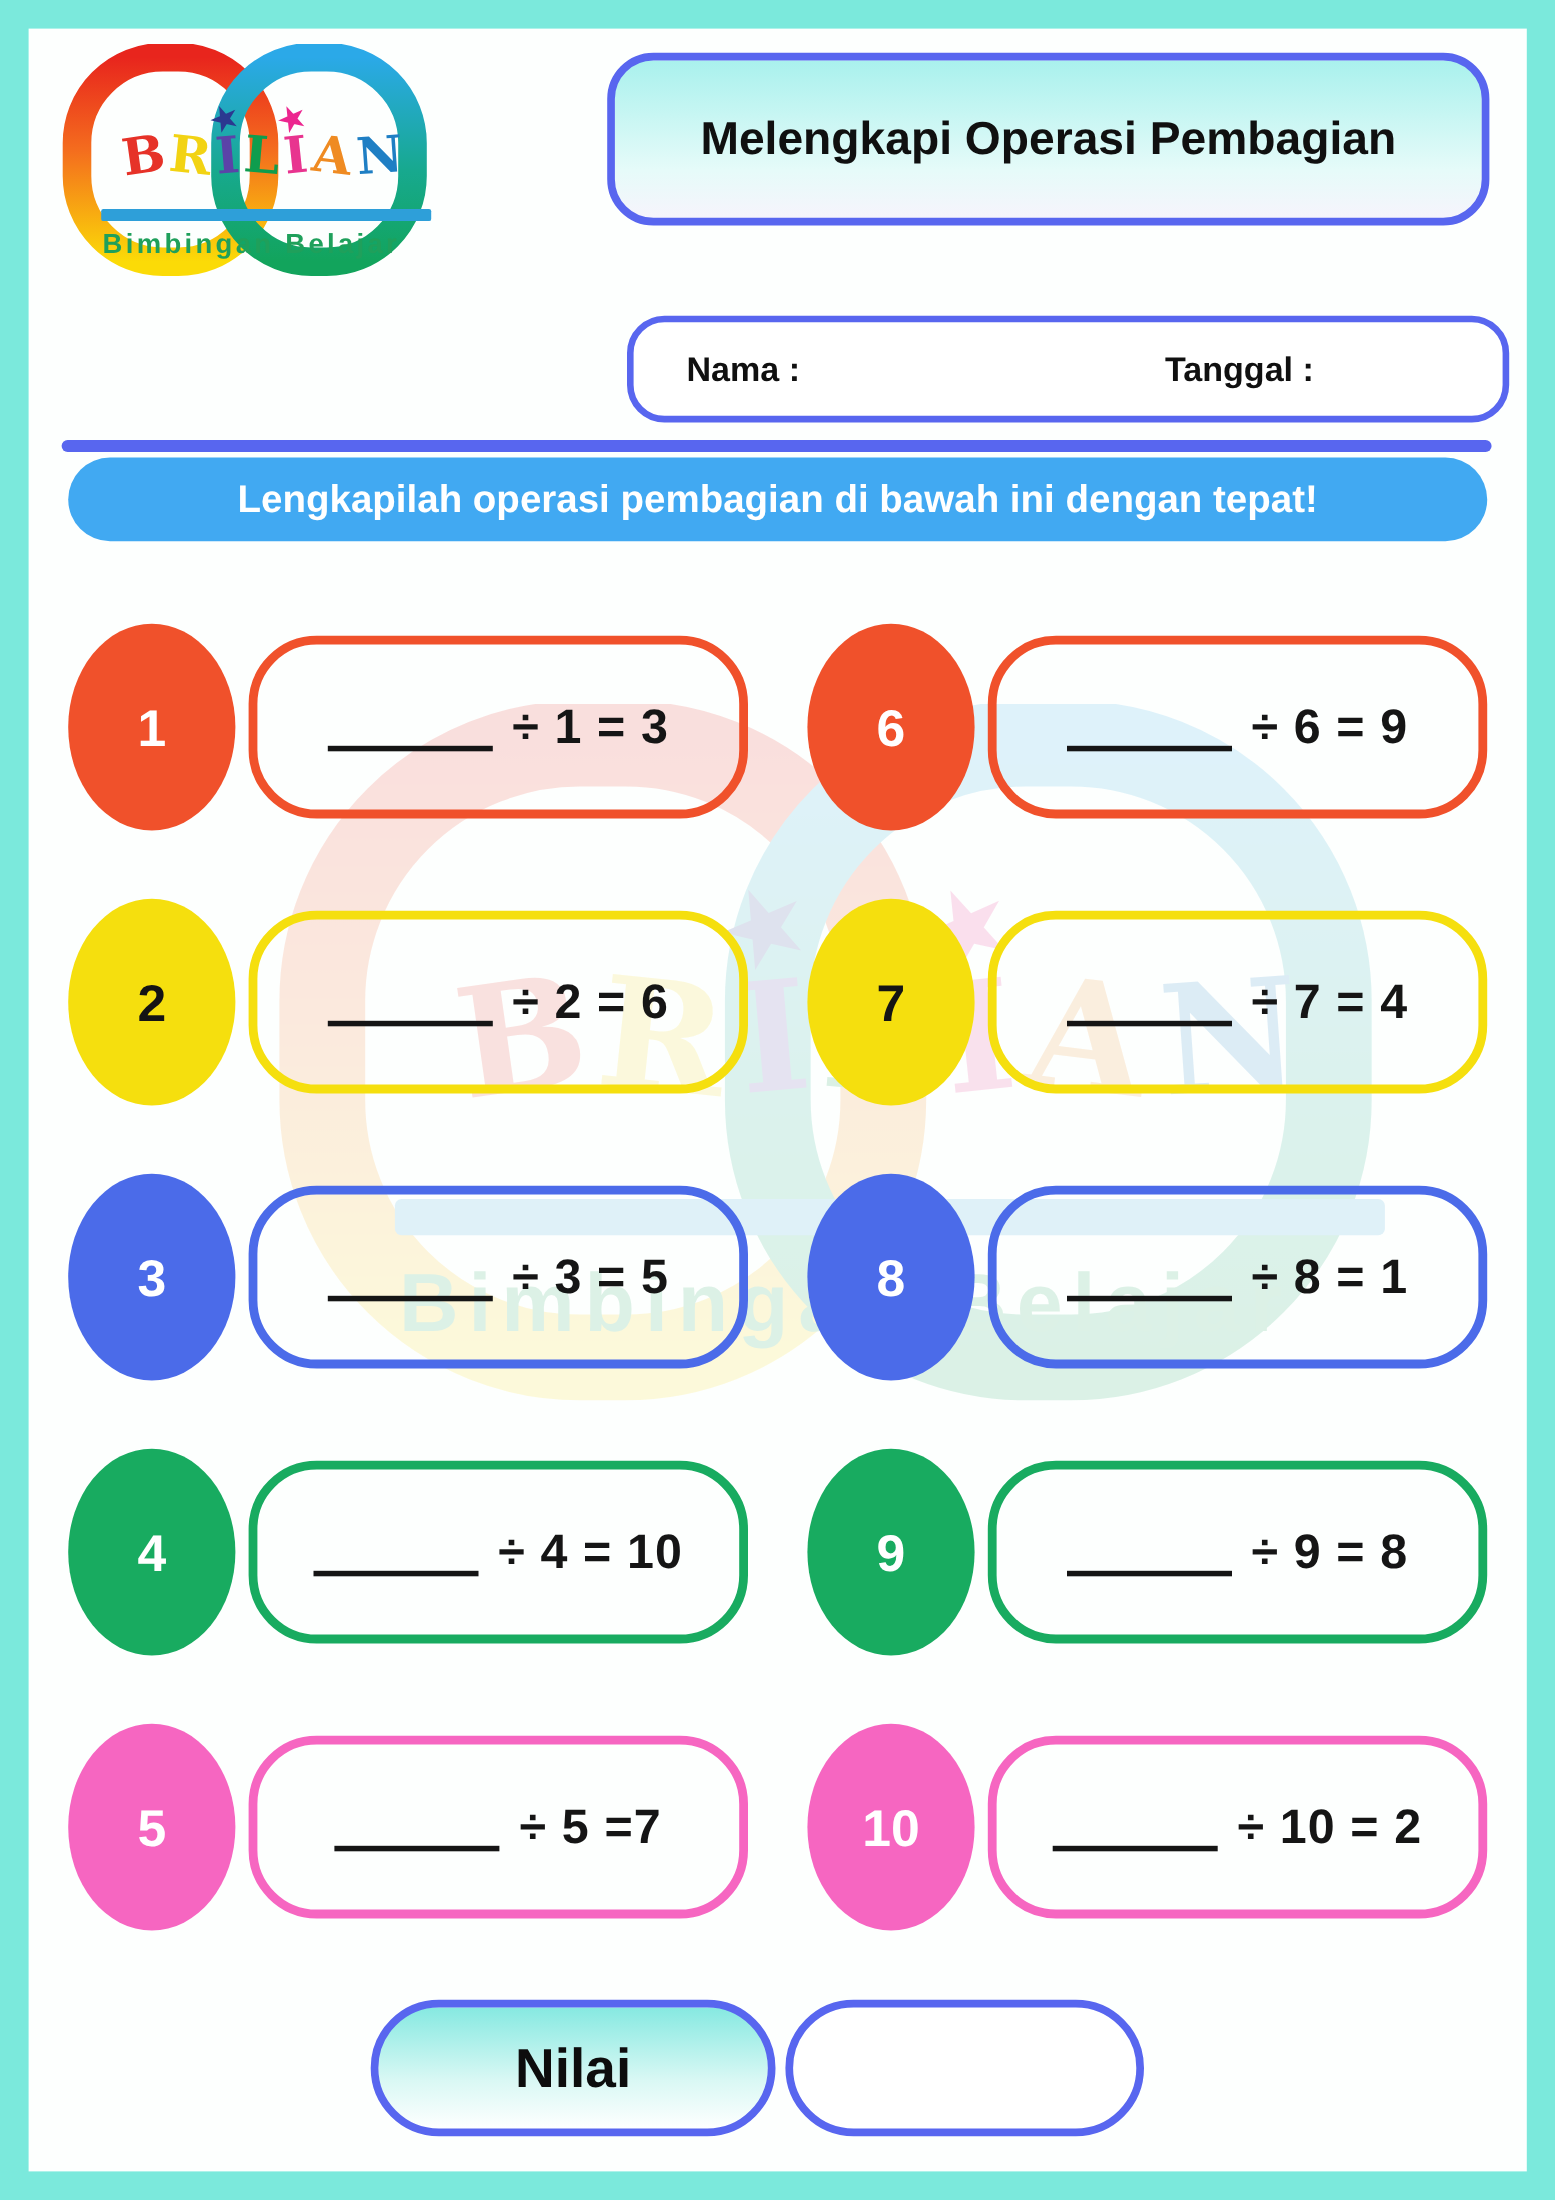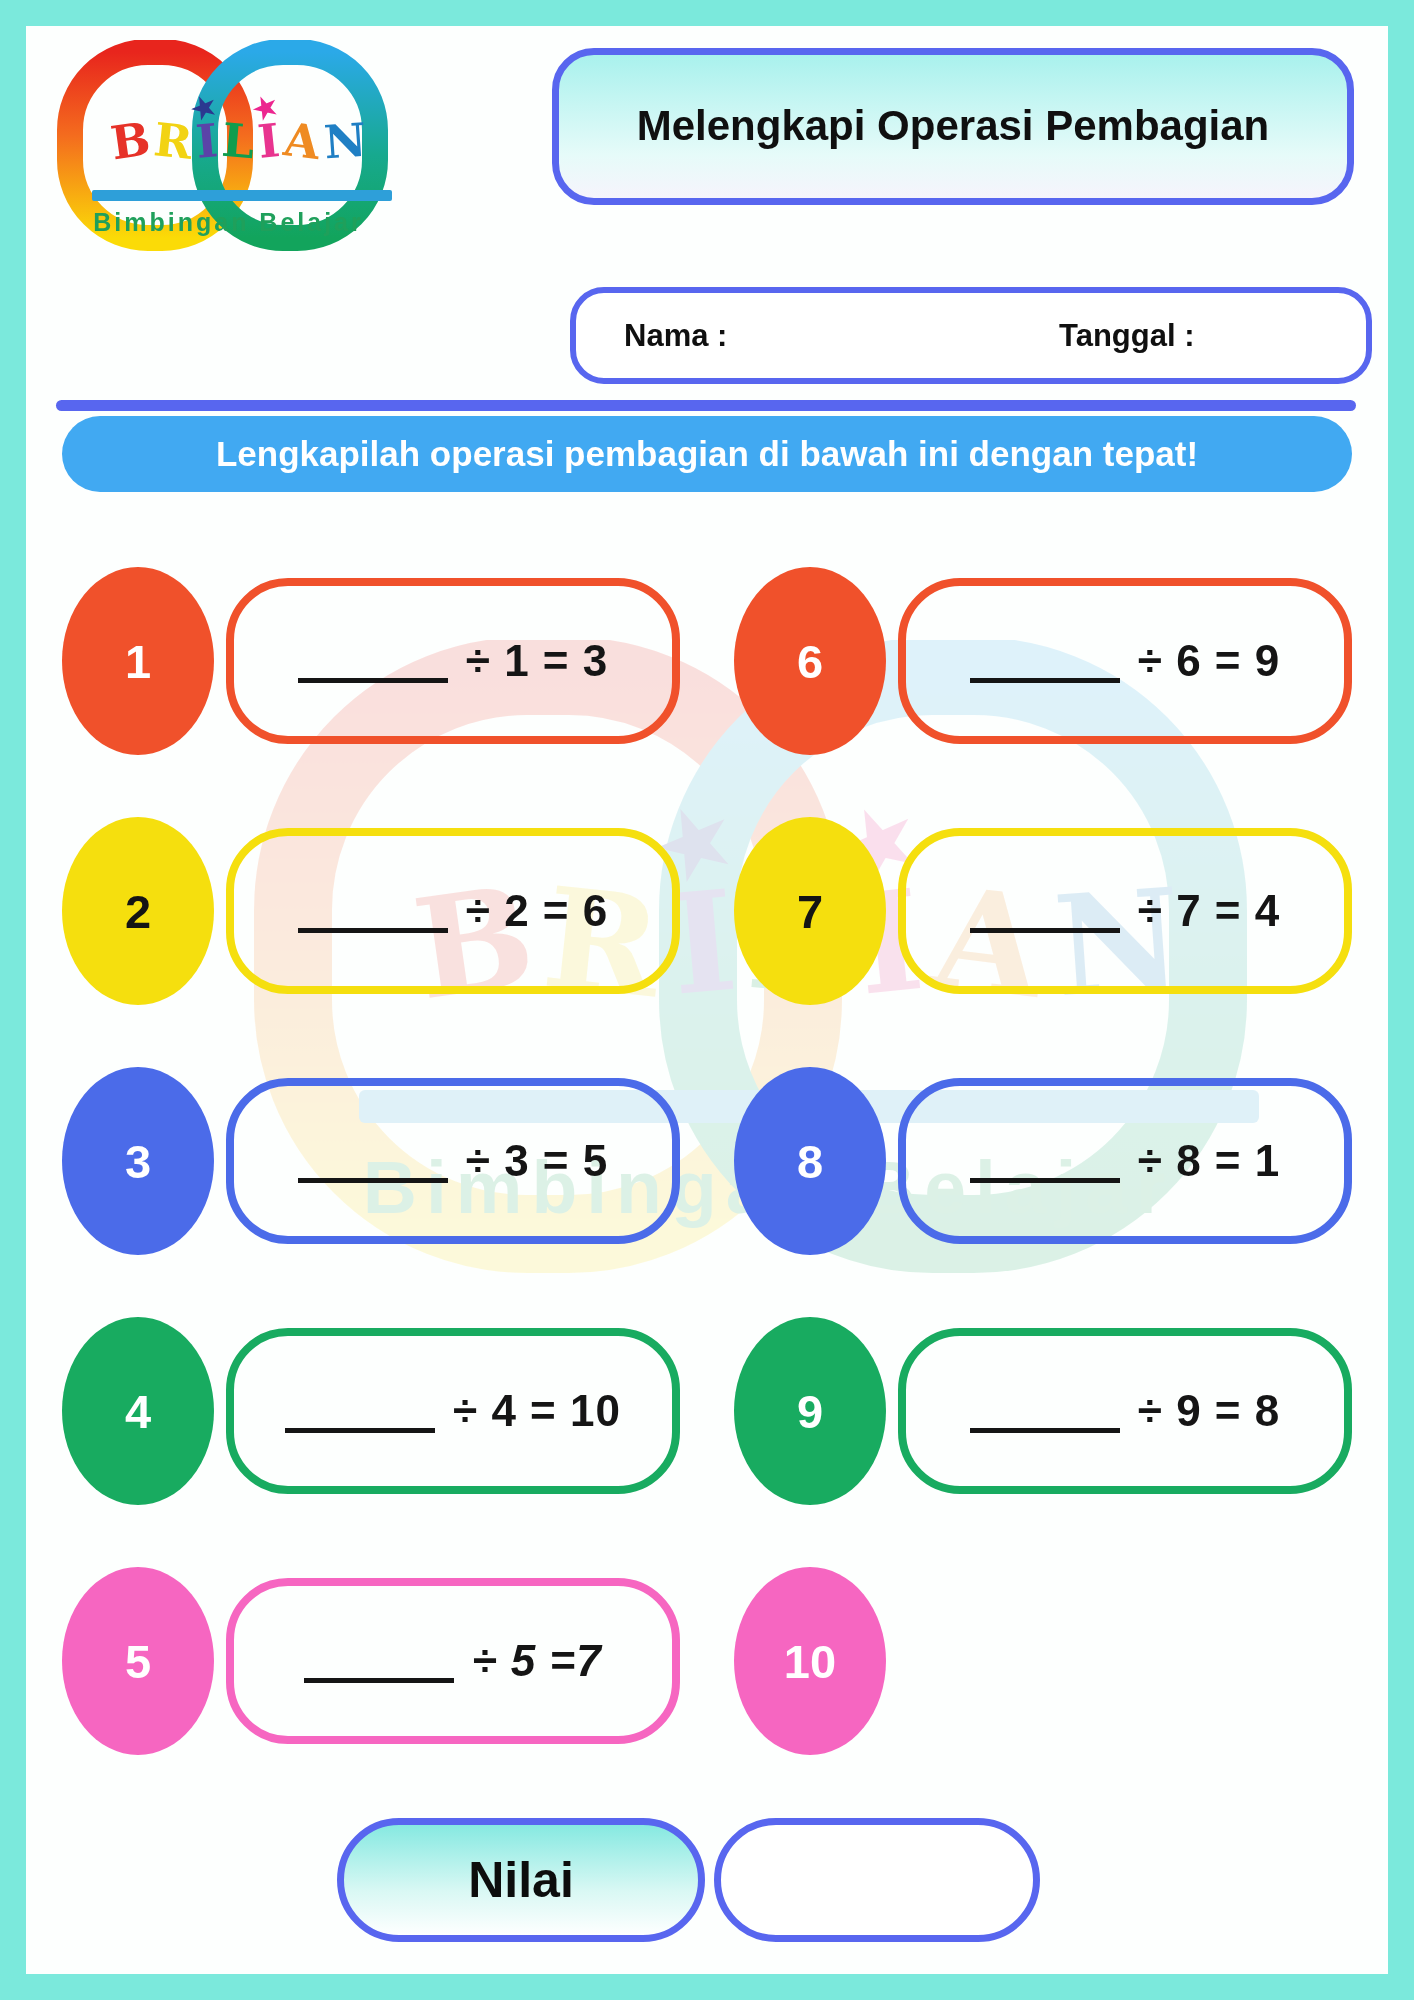--- a/index.html
+++ b/index.html
@@ -196,30 +196,34 @@
       <div class="pill" style="border-color: rgb(24, 171, 96);">
         <span class="blank"></span>
         <span class="eq">÷ 9 = 8</span>
       </div>
     </div>
 
     <div class="problem">
       <div class="badge" style="background: rgb(246, 102, 193); color: rgb(255, 255, 255);">
         <span>5</span>
       </div>
-      <div class="pill" style="border-color: rgb(246, 102, 193); font-style: italic;">
+      <div class="pill" style="border-color: rgb(246, 102, 193);">
         <span class="blank"></span>
         <span class="eq">÷ 5 =7</span>
       </div>
     </div>
 
     <div class="problem">
       <div class="badge" style="background: rgb(246, 102, 193); color: rgb(255, 255, 255);">
         <span>10</span>
       </div>
+      <div class="pill" style="border-color: rgb(246, 102, 193);">
+        <span class="blank"></span>
+        <span class="eq">÷ 10 = 2</span>
+      </div>
     </div>
   </main>
 
   <div class="nilai">
     <span>Nilai</span>
   </div>
   <div class="score"></div>
 
 </div>
 

